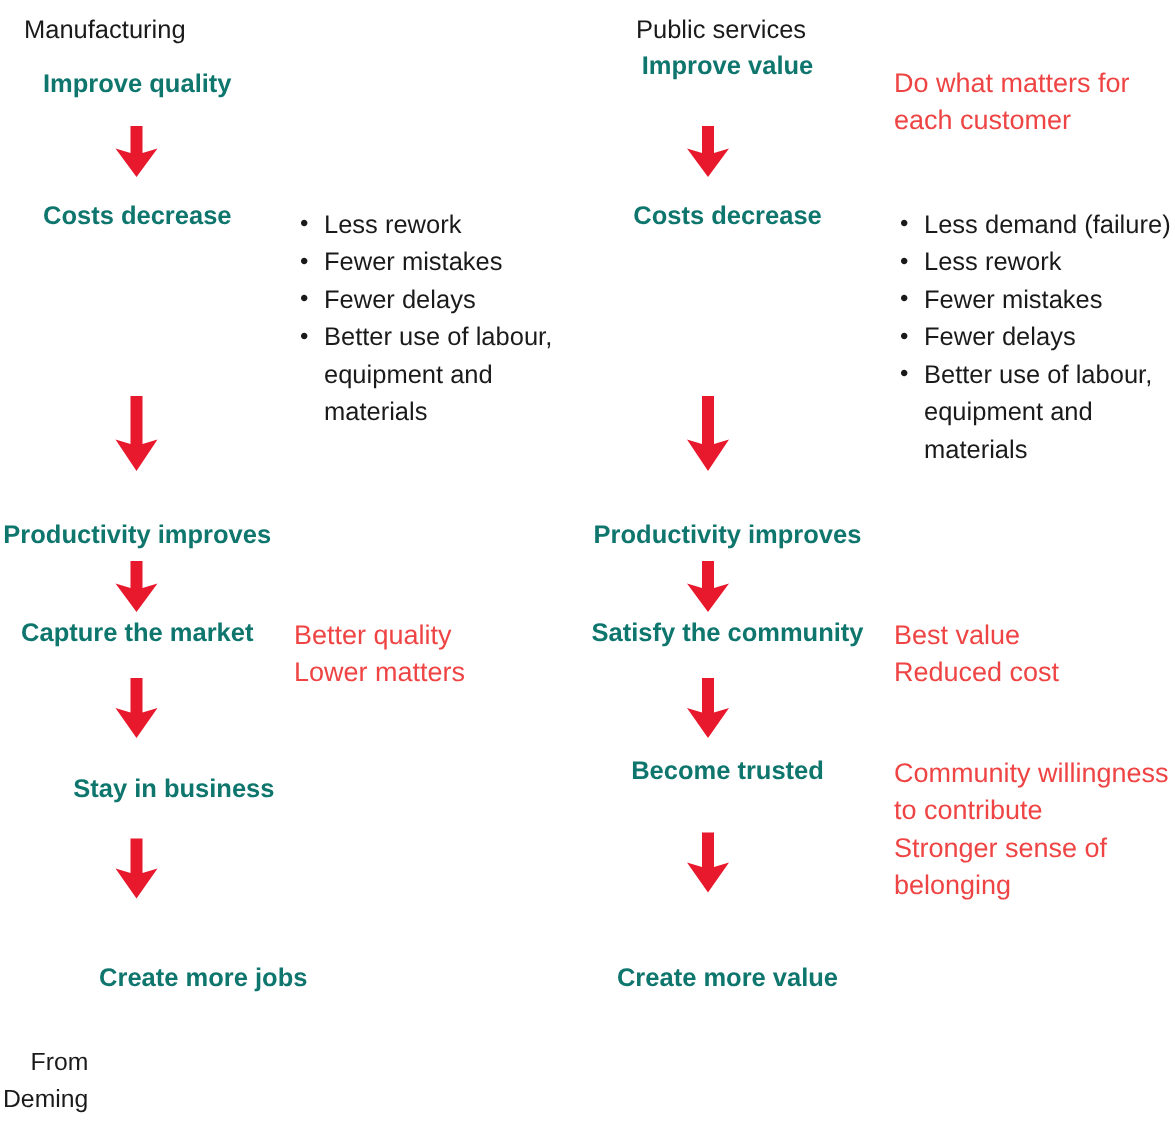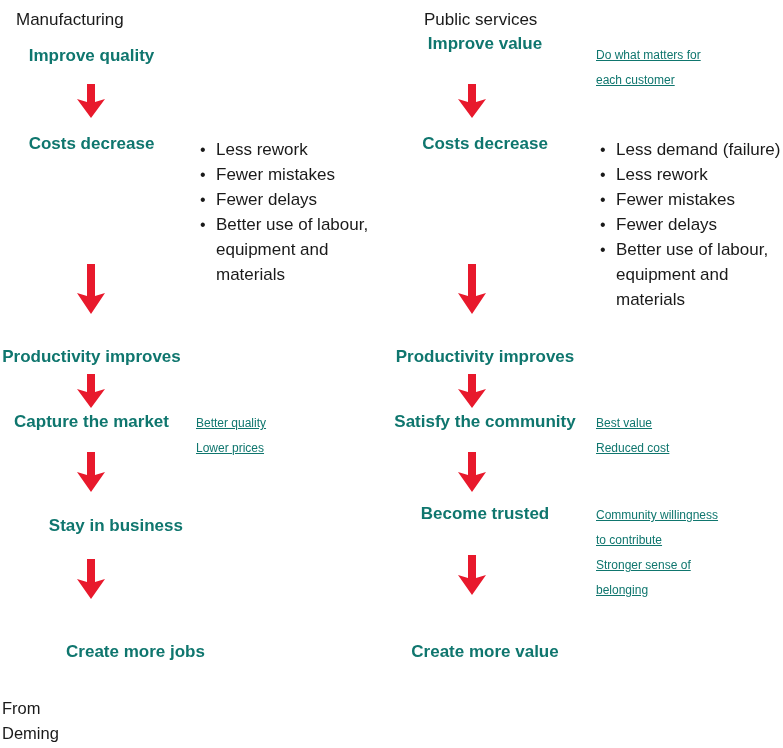--- a/index.html
+++ b/index.html
@@ -28,25 +28,24 @@
     white-space: nowrap;
   }
   .step-label {
     font-size: 17px;
     font-weight: bold;
     color: #0f766e;
     white-space: nowrap;
     text-align: center;
   }
   .note {
-    font-size: 12px;
+    font-size: 18px;
     font-weight: 400;
-    color: #0f766e;
+    color: #ef4444;
     line-height: 25px;
-    text-decoration: underline;
   }
   .note-line { white-space: nowrap; }
 
   ul.bullets {
     margin: 4px;
     padding: 0;
     list-style: none;
     font-size: 17px;
     line-height: 25px;
   }
@@ -103,21 +102,21 @@
   <div class="abs step-label" style="left:0px; top:347px; width:183px;">Productivity improves</div>
 
   <svg class="abs arrow" style="left:70px; top:372px;" width="42" height="38" viewBox="0 0 42 38">
     <path d="M17 2 H25 V20 L35 17 L21 36 L7 17 L17 20 Z" fill="#E8192C"></path>
   </svg>
 
   <div class="abs step-label" style="left:0px; top:412px; width:183px;">Capture the market</div>
 
   <div class="abs note" style="left:196px; top:411px;">
     <div class="note-line">Better quality</div>
-    <div class="note-line">Lower prices</div>
+    <div class="note-line">Lower matters</div>
   </div>
 
   <svg class="abs arrow" style="left:70px; top:450px;" width="42" height="44" viewBox="0 0 42 44">
     <path d="M17 2 H25 V25 L35 22 L21 42 L7 22 L17 25 Z" fill="#E8192C"></path>
   </svg>
 
   <div class="abs step-label" style="left:0px; top:516px; width:183px;text-align:right;">Stay in business</div>
 
   <svg class="abs arrow" style="left:70px; top:557px;" width="42" height="44" viewBox="0 0 42 44">
     <path d="M17 2 H25 V25 L35 22 L21 42 L7 22 L17 25 Z" fill="#E8192C"></path>
@@ -178,18 +177,18 @@
     <div class="note-line">belonging</div>
   </div>
 
   <svg class="abs arrow" style="left:451px; top:553px;" width="42" height="44" viewBox="0 0 42 44">
     <path d="M17 2 H25 V25 L35 22 L21 42 L7 22 L17 25 Z" fill="#E8192C"></path>
   </svg>
 
   <div class="abs step-label" style="left:385px; top:642px; width:200px;">Create more value</div>
 
 
-  <div class="abs credit" style="left:2px; top:696px;">
+  <div class="abs credit" style="left:2px; top:696px;text-align:right;">
     <div class="credit-line">From</div>
     <div class="credit-line">Deming</div>
   </div>
 
 </div>
 
 </body></html>

